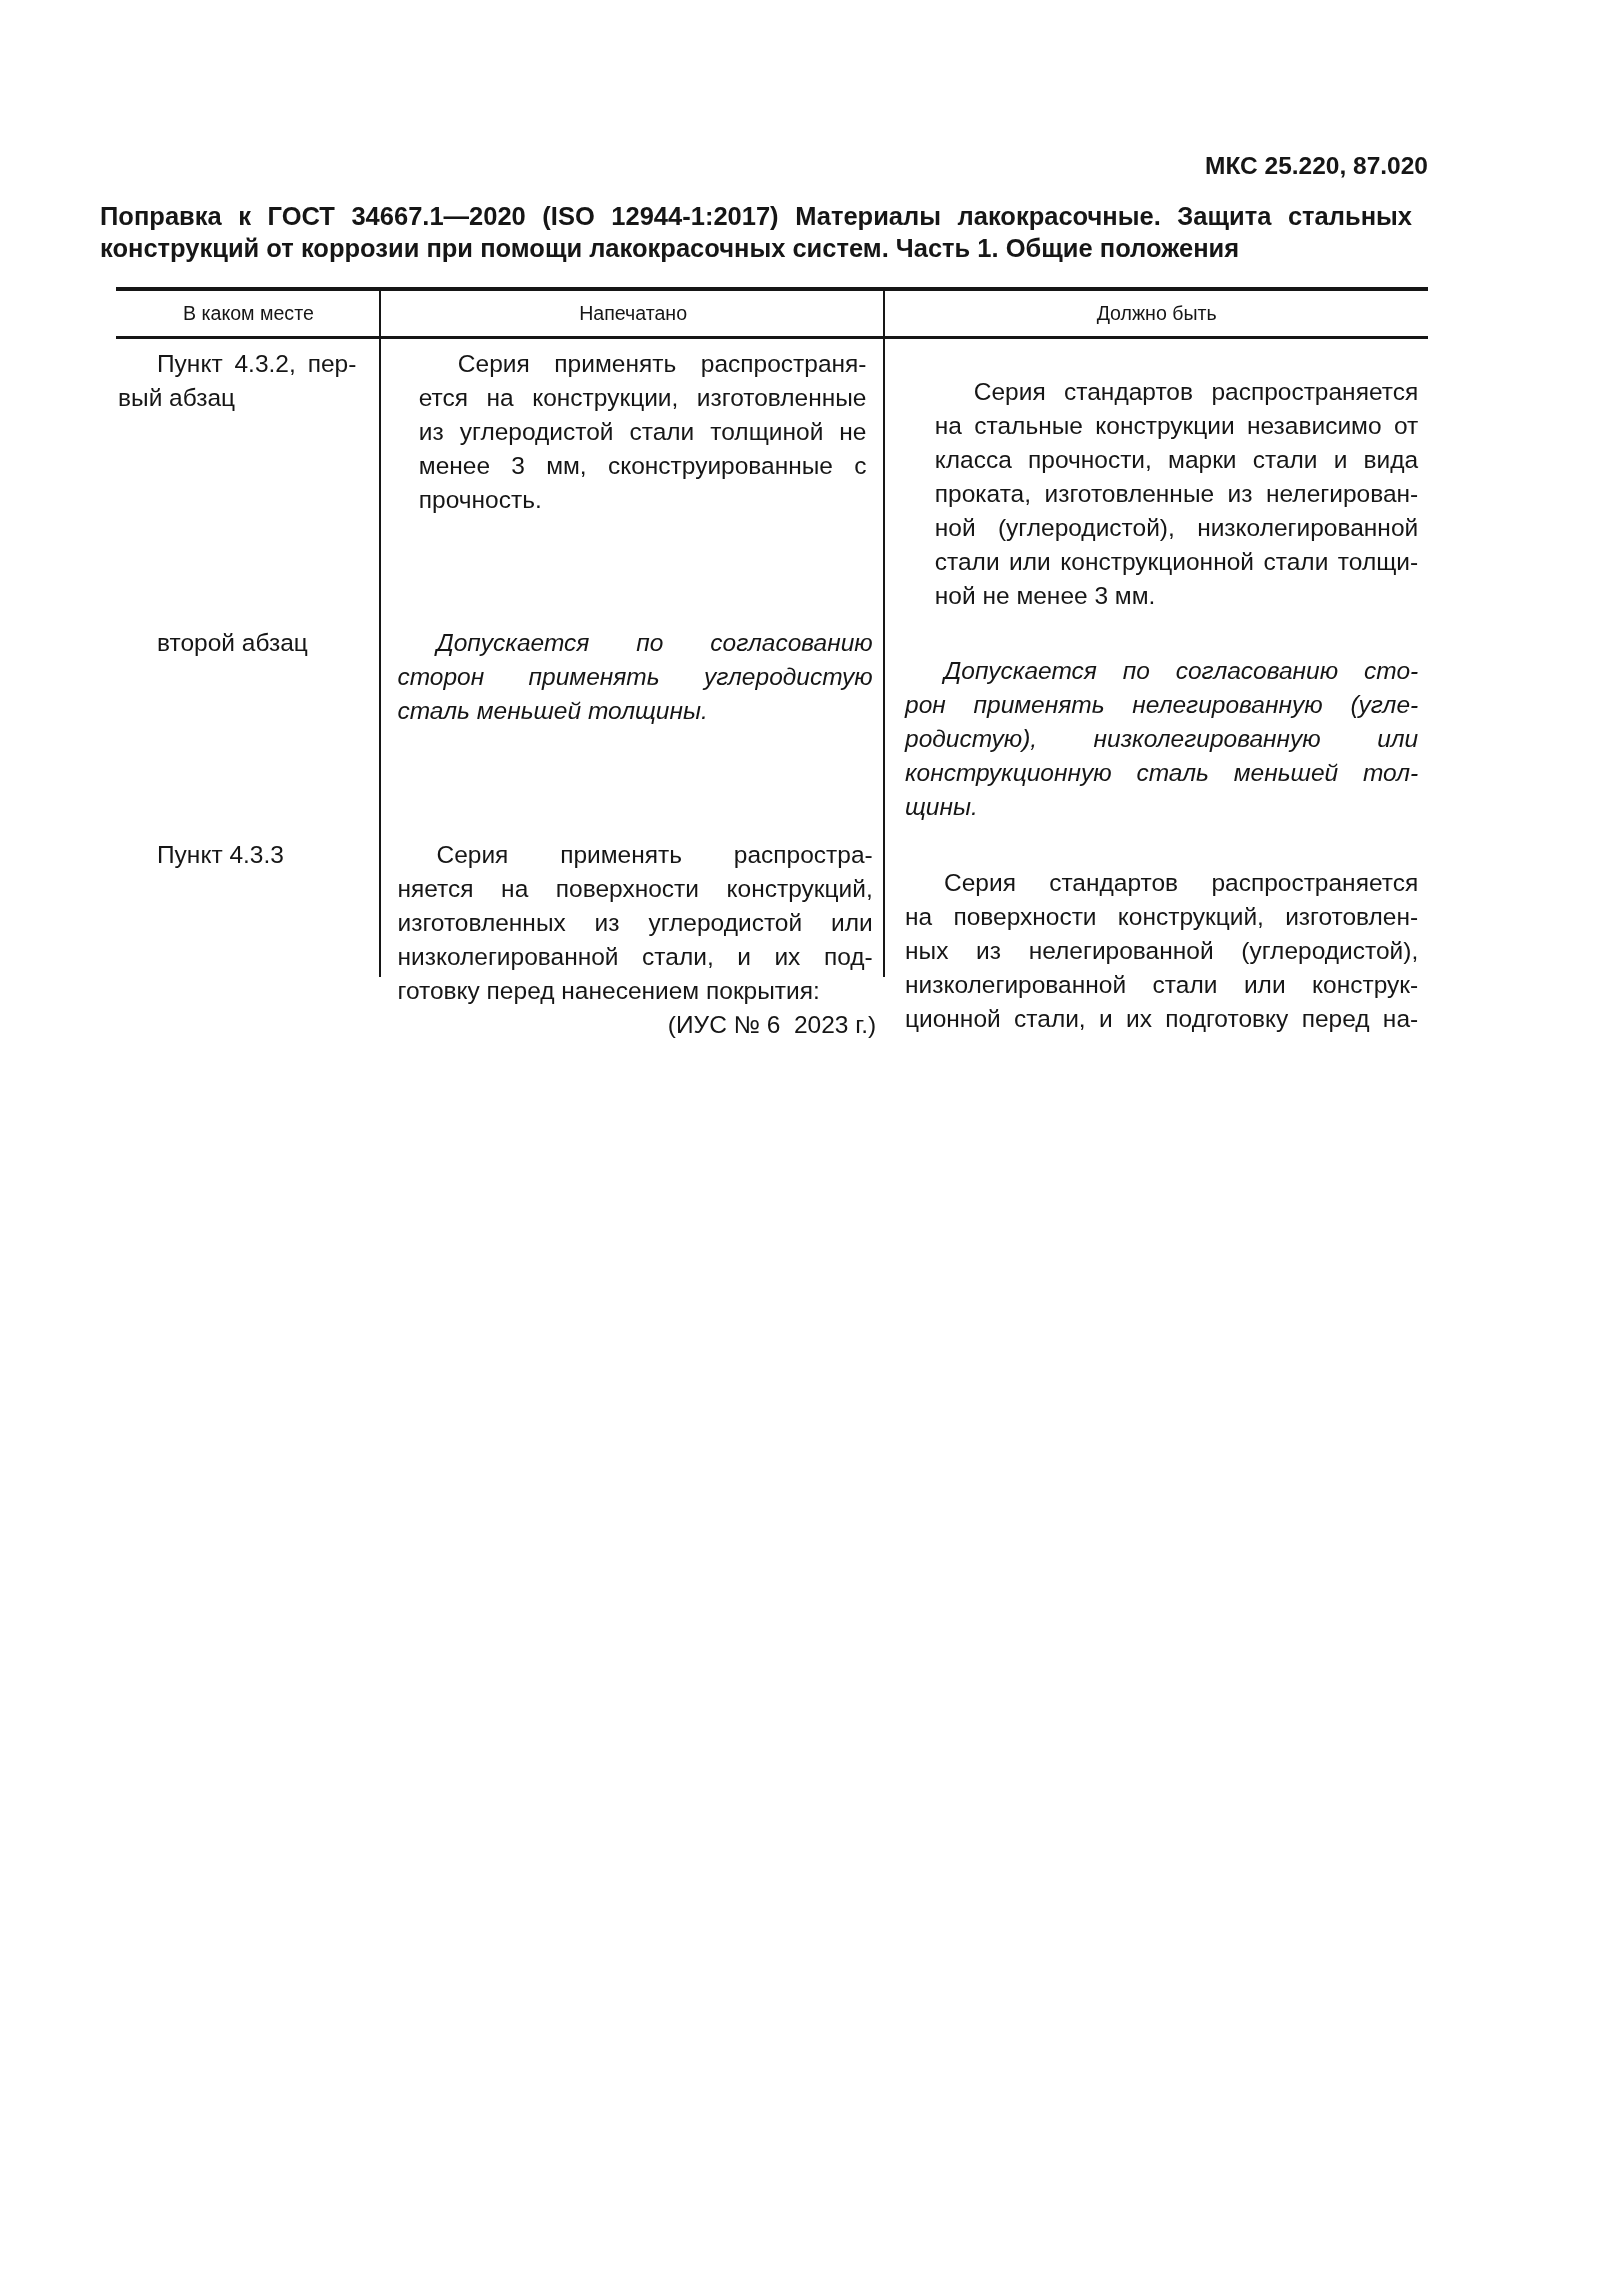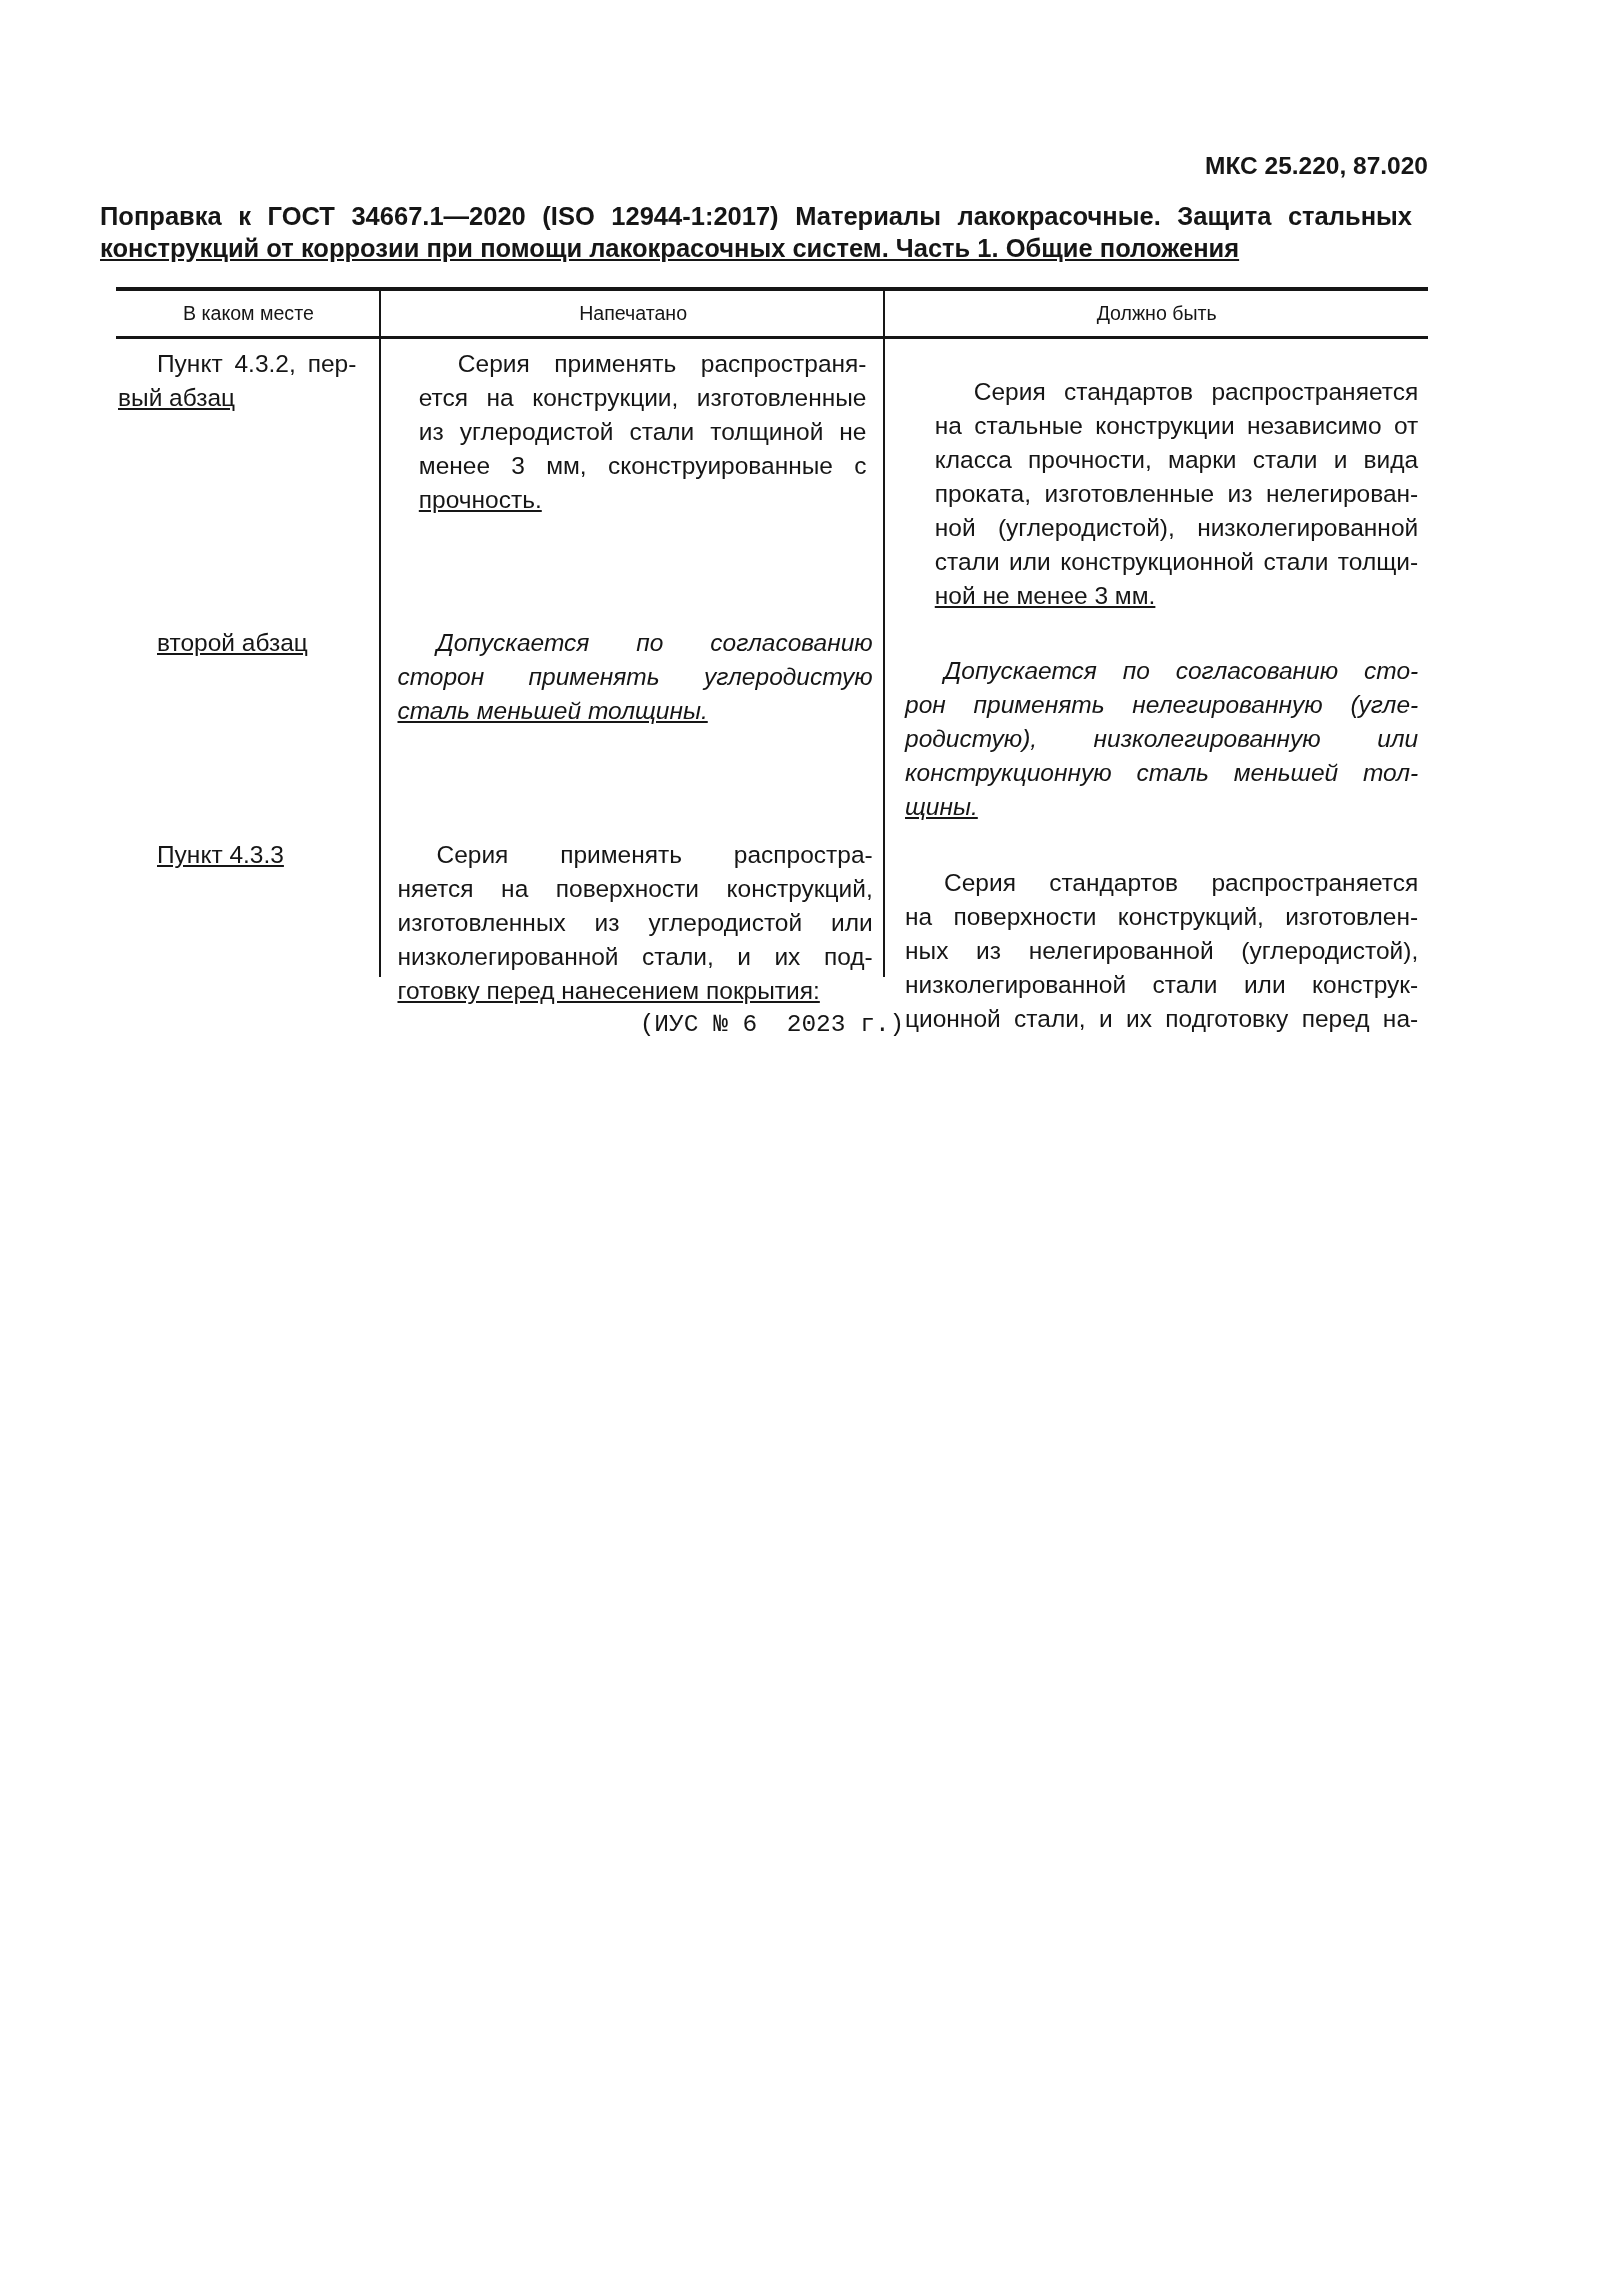--- a/index.html
+++ b/index.html
@@ -14,21 +14,21 @@
     position:absolute;top:152px;left:116px;width:1312px;
     text-align:right;font-weight:bold;font-size:24.5px;line-height:27.4px;
   }
   .doc-title{
     position:absolute;top:200px;left:100px;width:1312px;
     font-weight:bold;font-size:25.5px;line-height:32px;
   }
 
   
   .jl{text-align:justify;text-align-last:justify;}
-  .jl.last{text-align:left;text-align-last:left;text-decoration:underline;}
+  .jl.last{text-align:left;text-align-last:left;}
   .jl.ind{text-indent:39px;}
 
   .gost-table{position:absolute;top:287px;left:116px;width:1312px;height:690px;}
   .rule-top{position:absolute;top:0;left:0;width:1312px;height:3.9px;background:#161616;}
   .rule-head{position:absolute;top:49px;left:0;width:1312px;height:2.9px;background:#161616;}
   .vline{position:absolute;top:0;width:2px;height:690px;background:#161616;}
   .vline.v1{left:263px;}
   .vline.v2{left:767px;}
 
   .thead{position:absolute;top:3.9px;left:0;width:1312px;height:45px;display:flex;}
@@ -42,21 +42,21 @@
   .trow.first{margin-top:7.8px;gap:36px;}
   .trow.next{margin-top:13.7px;}
   .cell{font-size:24.5px;line-height:34px;box-sizing:border-box;}
   .cell.place{width:265px;padding:0 9.8px 0 2px;}
   .cell.printed{width:505px;padding:0 12.7px 0 16.7px;}
   .cell.should{width:543px;padding:0 9.8px 0 19.6px;margin-top:28px;}
   .trow.it .cell.printed,.trow.it .cell.should{font-style:italic;}
 
   .issue-note{
     position:absolute;top:1010px;left:116px;width:1312px;
-    text-align:center;font-size:24.5px;line-height:29px;white-space:pre;font-family:Liberation Mono, monospace;
+    text-align:center;font-size:24.5px;line-height:29px;white-space:pre;
   }
 </style>
 </head>
 <body>
 
 <div class="page">
 
   <div class="std-code">МКС 25.220, 87.020</div>
 
   <div class="doc-title">

